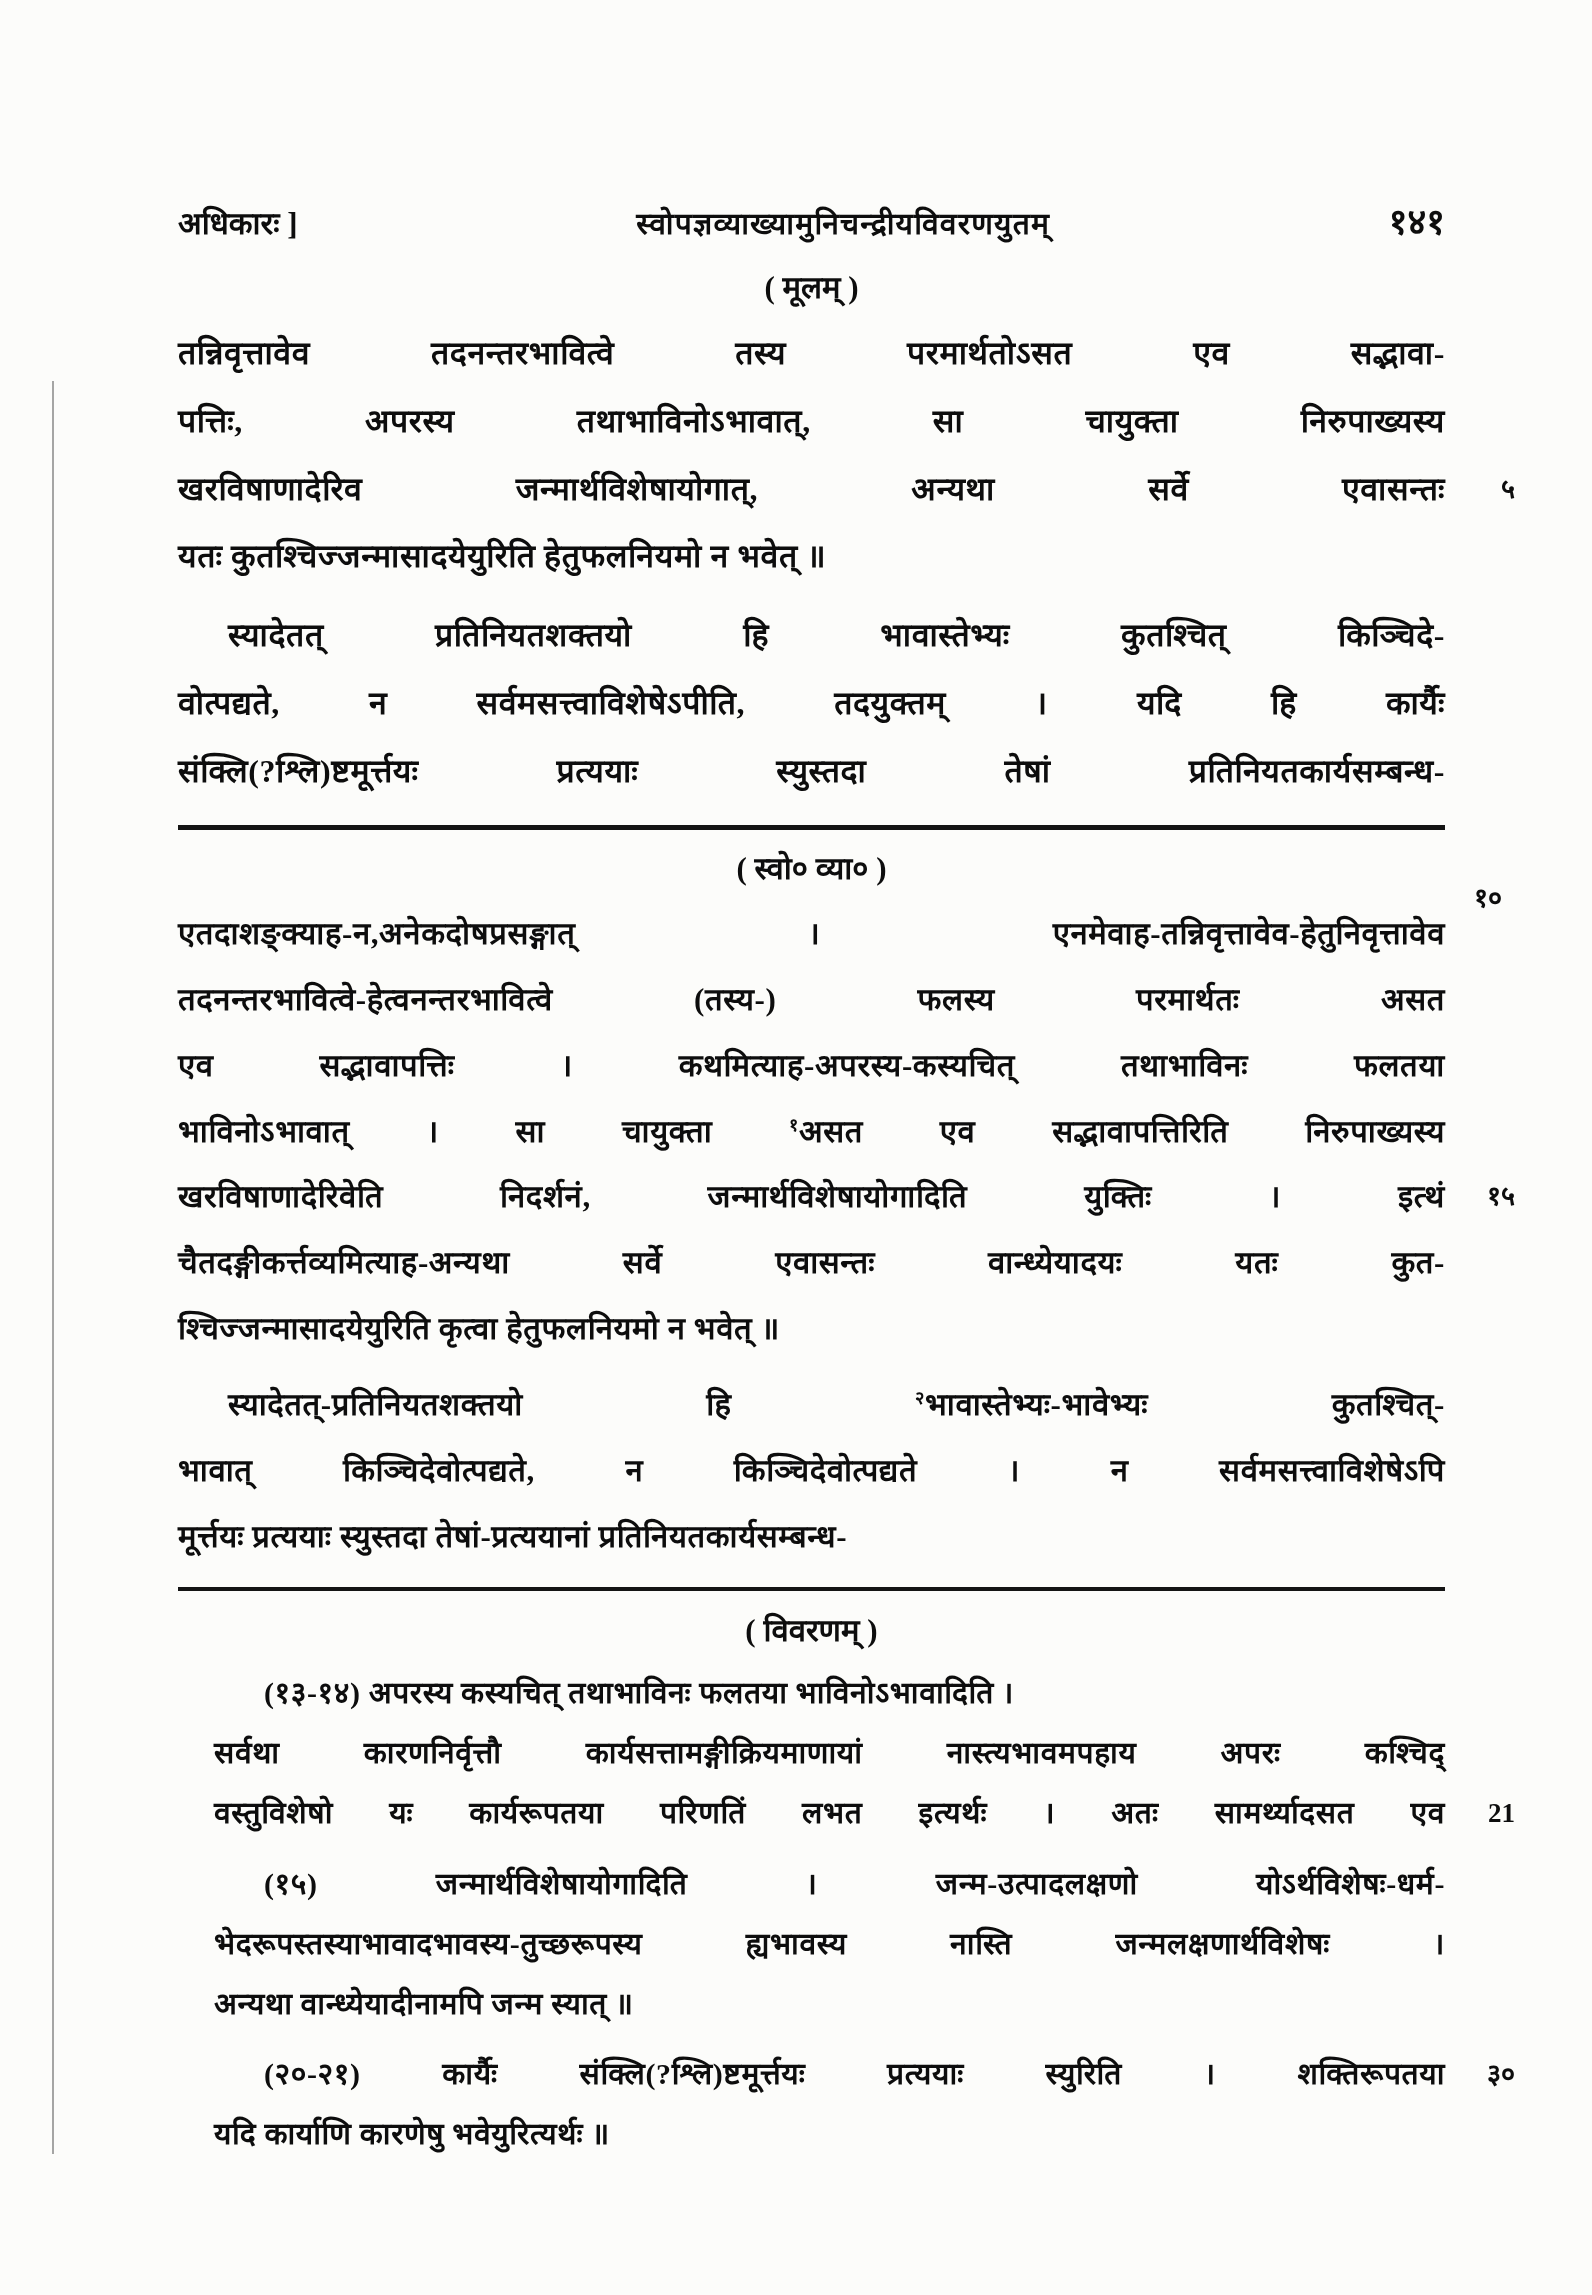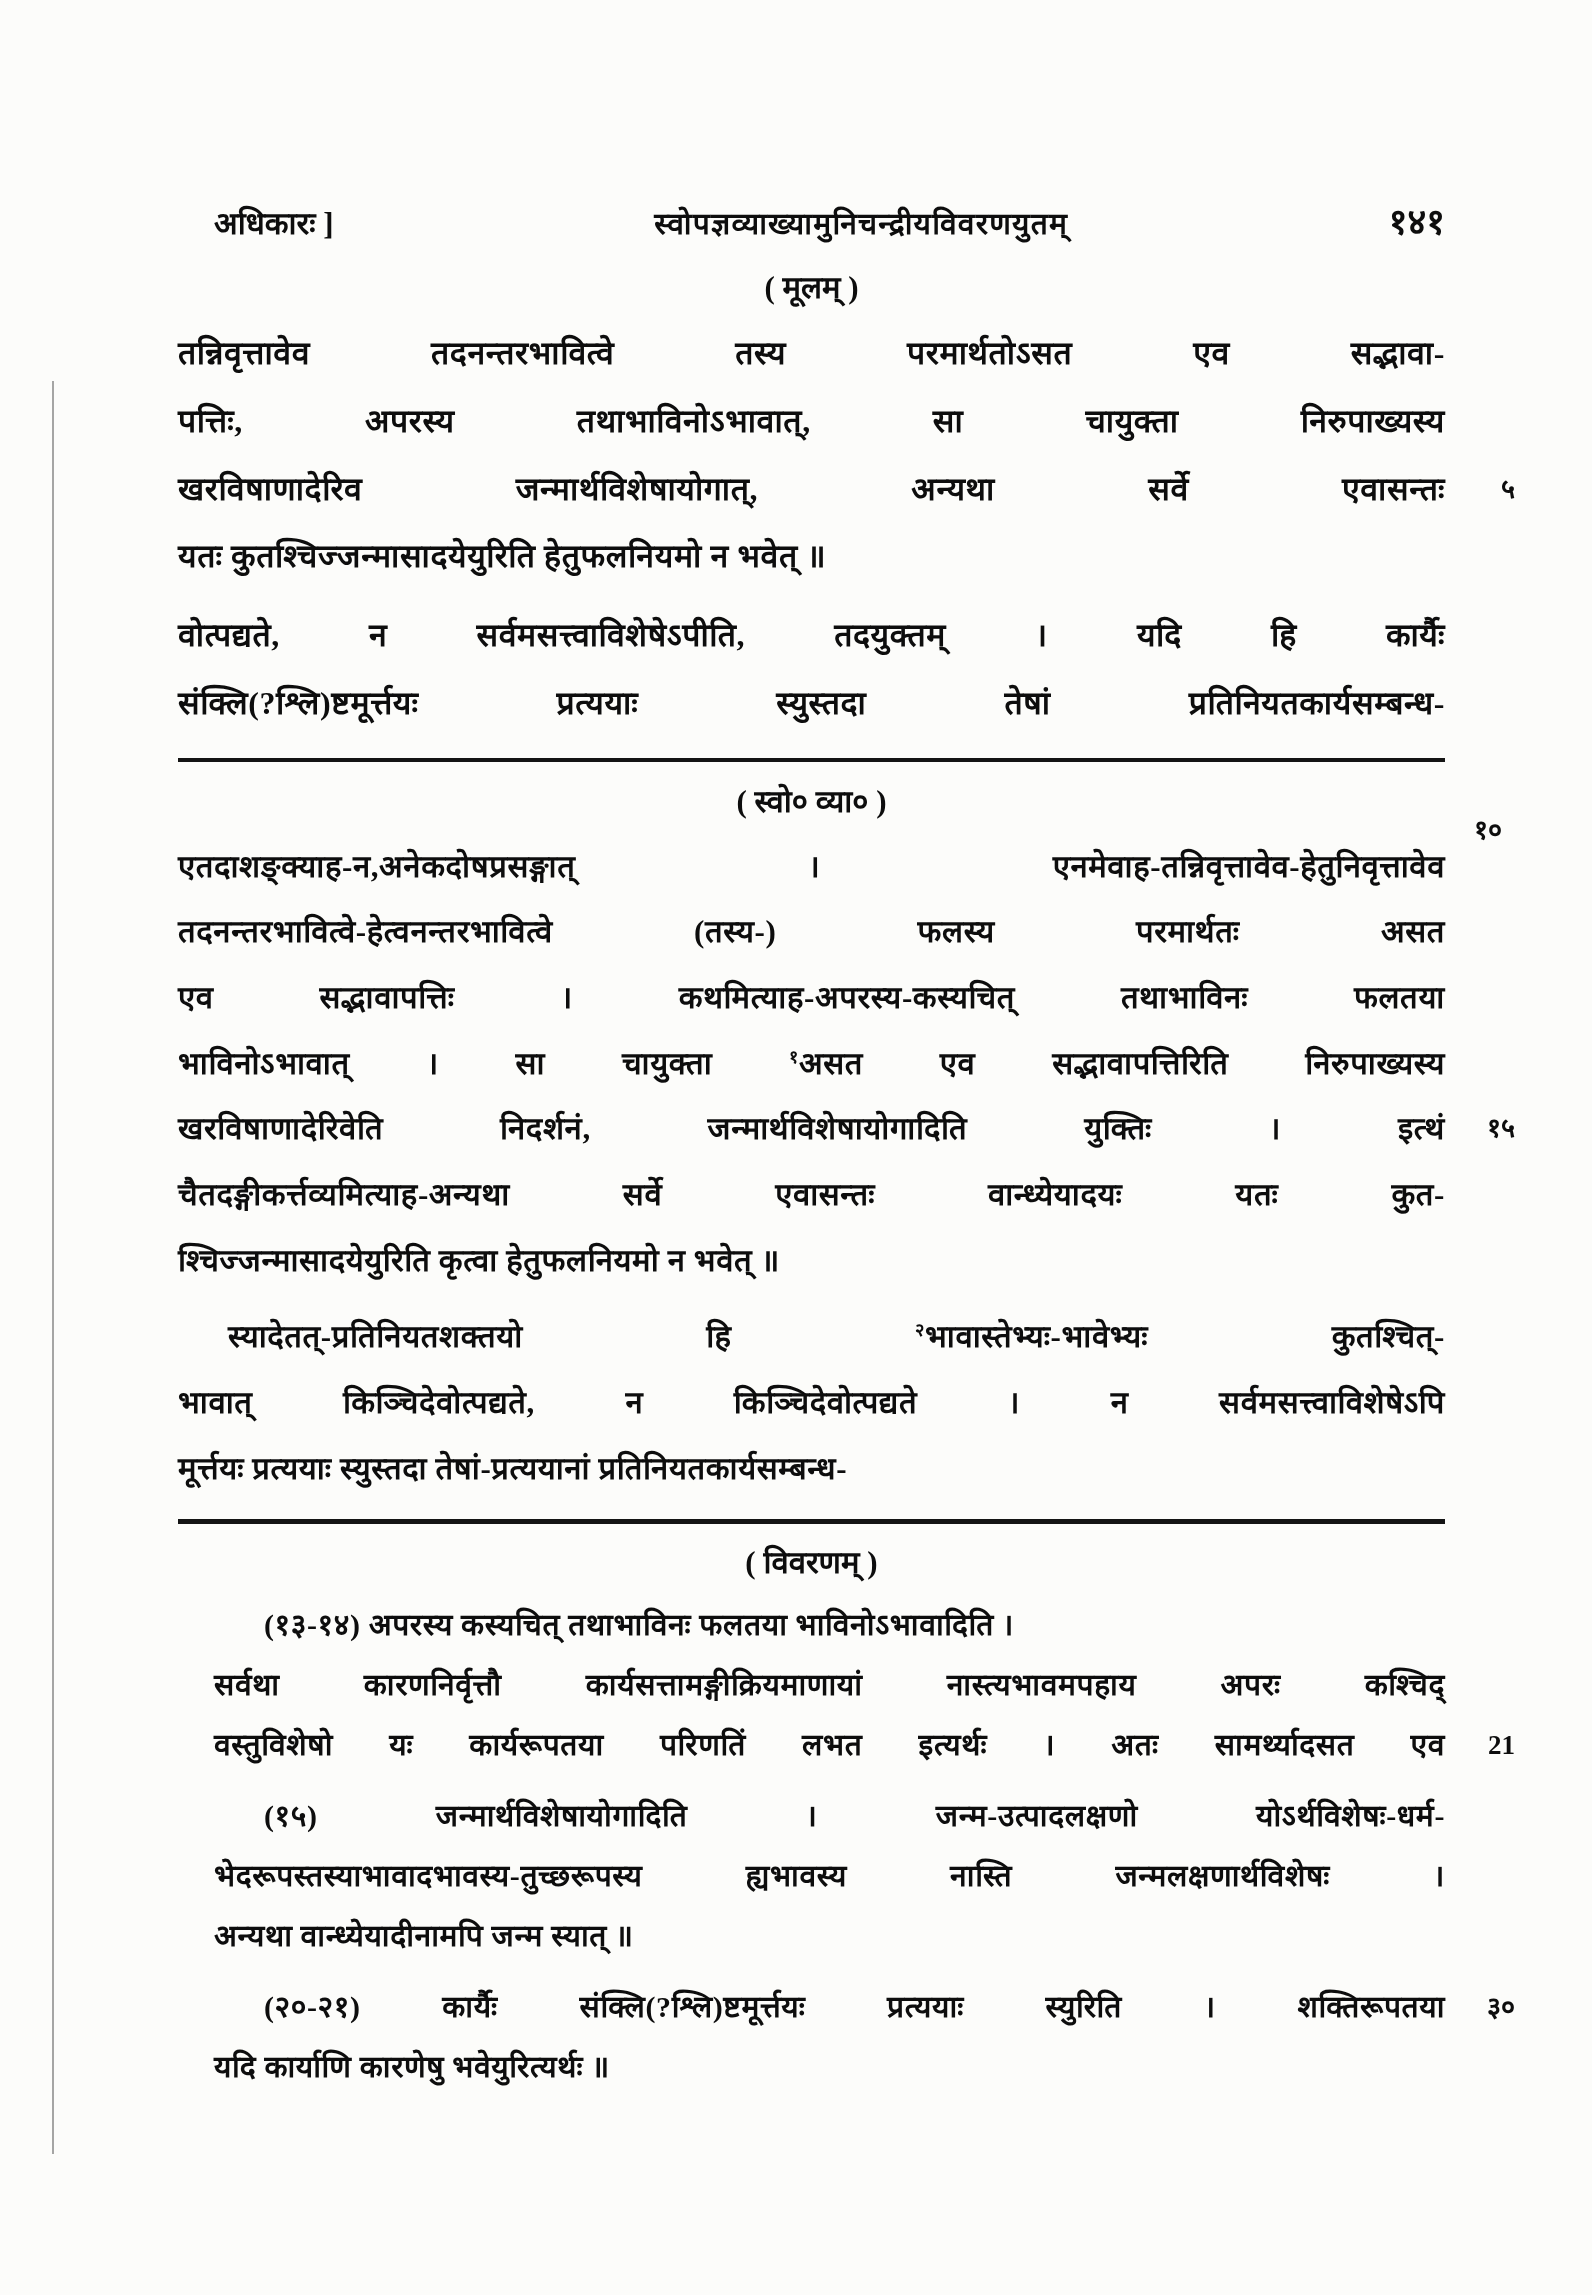--- a/index.html
+++ b/index.html
@@ -17,21 +17,21 @@
     position:absolute;left:52px;top:381px;width:1.8px;height:1773px;
     background:#3c3c3c;opacity:.45;
   }
   .textblock{
     position:absolute;left:178px;top:196px;width:1267px;
   }
   .page-header{
     display:flex;justify-content:space-between;align-items:baseline;
     font-size:30px;font-weight:700;margin-bottom:20px;
   }
-  .page-header .hleft{font-size:31px;margin-left:36px;}
+  .page-header .hleft{font-size:31px;}
   .page-header .hcenter{letter-spacing:1.2px;font-family:Liberation Mono, monospace;}
   .page-header .hright{font-size:36px;}
   .sec-head{
     position:relative;text-align:center;
     font-size:31px;font-weight:700;
     margin:16.7px 0 13px 0;
   }
   .tline{
     position:relative;
     font-weight:700;
@@ -76,20 +76,21 @@
         <span>( मूलम् )</span>
       </div>
       <div class="tline">तन्निवृत्तावेव तदनन्तरभावित्वे तस्य परमार्थतोऽसत एव सद्भावा-</div>
       <div class="tline">पत्तिः, अपरस्य तथाभाविनोऽभावात्, सा चायुक्ता निरुपाख्यस्य</div>
       <div class="tline">
         <span>खरविषाणादेरिव जन्मार्थविशेषायोगात्, अन्यथा सर्वे एवासन्तः</span>
         <span class="lineno">५</span>
       </div>
       <div class="tline noj">यतः कुतश्चिज्जन्मासादयेयुरिति हेतुफलनियमो न भवेत् ॥</div>
       <div class="pgap"></div>
+      <div class="tline ind">स्यादेतत् प्रतिनियतशक्तयो हि भावास्तेभ्यः कुतश्चित् किञ्चिदे-</div>
       <div class="tline">वोत्पद्यते, न सर्वमसत्त्वाविशेषेऽपीति, तदयुक्तम् । यदि हि कार्यैः</div>
       <div class="tline">संक्लि(?श्लि)ष्टमूर्त्तयः प्रत्ययाः स्युस्तदा तेषां प्रतिनियतकार्यसम्बन्ध-</div>
     </div>
 
     <hr class="rule">
 
     <div class="vyakhya">
       <div class="sec-head">
         <span>( स्वो० व्या० )</span>
         <span class="lineno">१०</span>

